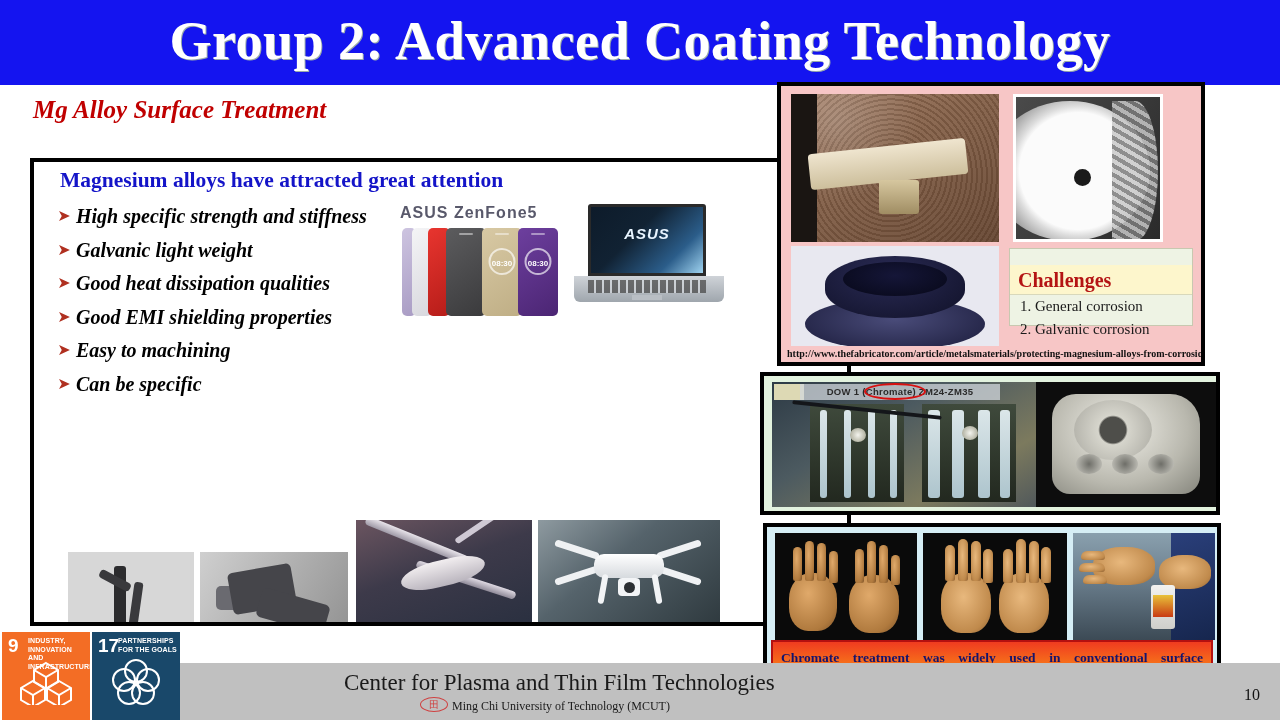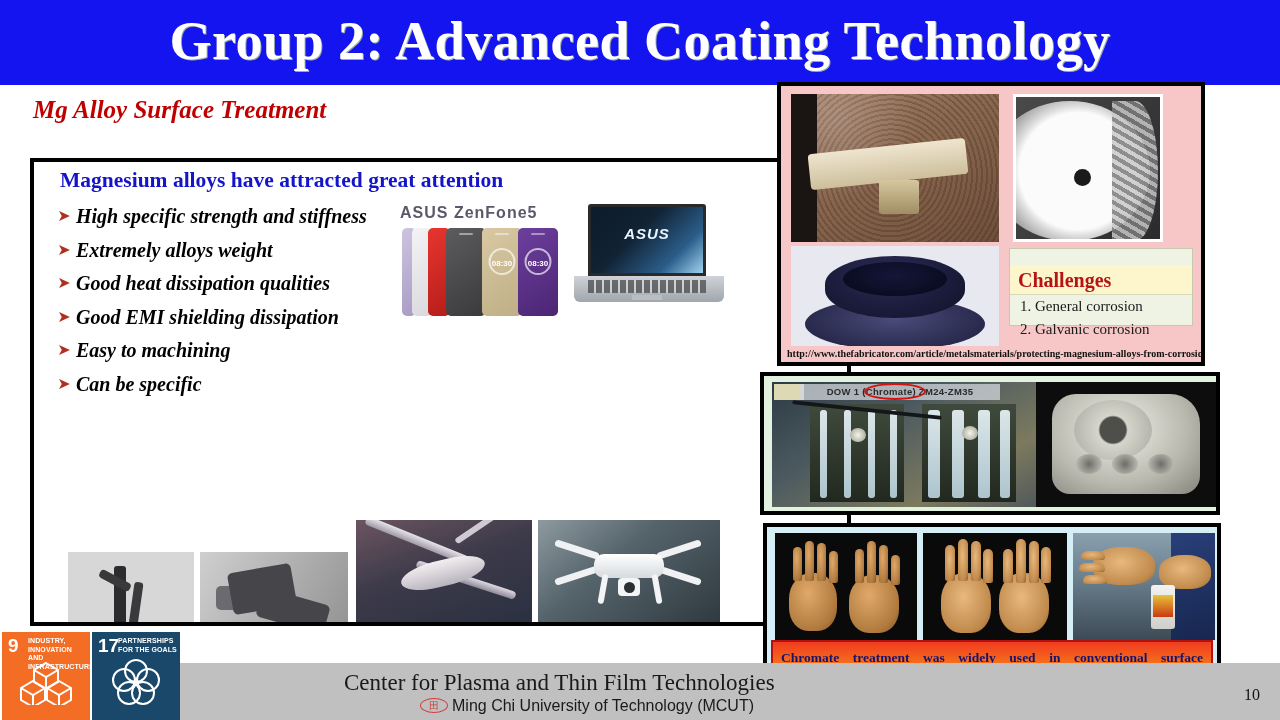--- a/index.html
+++ b/index.html
@@ -312,22 +312,22 @@
   }
   .sdg-ico { position: absolute; left: 50%; top: 52px; transform: translate(-50%,-50%); }
   .footer-title {
     position: absolute; left: 344px; top: 670px;
     font-family: "Liberation Serif", serif;
     font-size: 23px; color: #1a1a1a;
     white-space: nowrap;
   }
   .footer-sub {
     position: absolute; left: 420px; top: 697px;
-    font-family: Liberation Sans, sans-serif;
-    font-size: 16px; color: #1a1a1a;
+    font-family: Liberation Serif, serif;
+    font-size: 12px; color: #1a1a1a;
     white-space: nowrap;
   }
   .mcut-logo {
     display: inline-block; width: 28px; height: 15px; vertical-align: -2px;
     border-radius: 50%; border: 1.5px solid #cf4040;
     position: relative; margin-right: 4px;
   }
   .mcut-logo::after {
     content: "田"; position: absolute; left: 50%; top: 50%;
     transform: translate(-50%,-52%);
@@ -352,29 +352,29 @@
 
     <div class="lp-heading">Magnesium alloys have attracted great attention</div>
 
     <div class="bullets">
       <div class="bullet">
         <span class="arrow">➤</span>
         <span class="bullet-txt">High specific strength and stiffness</span>
       </div>
       <div class="bullet">
         <span class="arrow">➤</span>
-        <span class="bullet-txt">Extremely alloys weight</span>
+        <span class="bullet-txt">Galvanic light weight</span>
       </div>
       <div class="bullet">
         <span class="arrow">➤</span>
         <span class="bullet-txt">Good heat dissipation qualities</span>
       </div>
       <div class="bullet">
         <span class="arrow">➤</span>
-        <span class="bullet-txt">Good EMI shielding dissipation</span>
+        <span class="bullet-txt">Good EMI shielding properties</span>
       </div>
       <div class="bullet">
         <span class="arrow">➤</span>
         <span class="bullet-txt">Easy to machining</span>
       </div>
       <div class="bullet">
         <span class="arrow">➤</span>
         <span class="bullet-txt">Can be specific</span>
       </div>
     </div>

